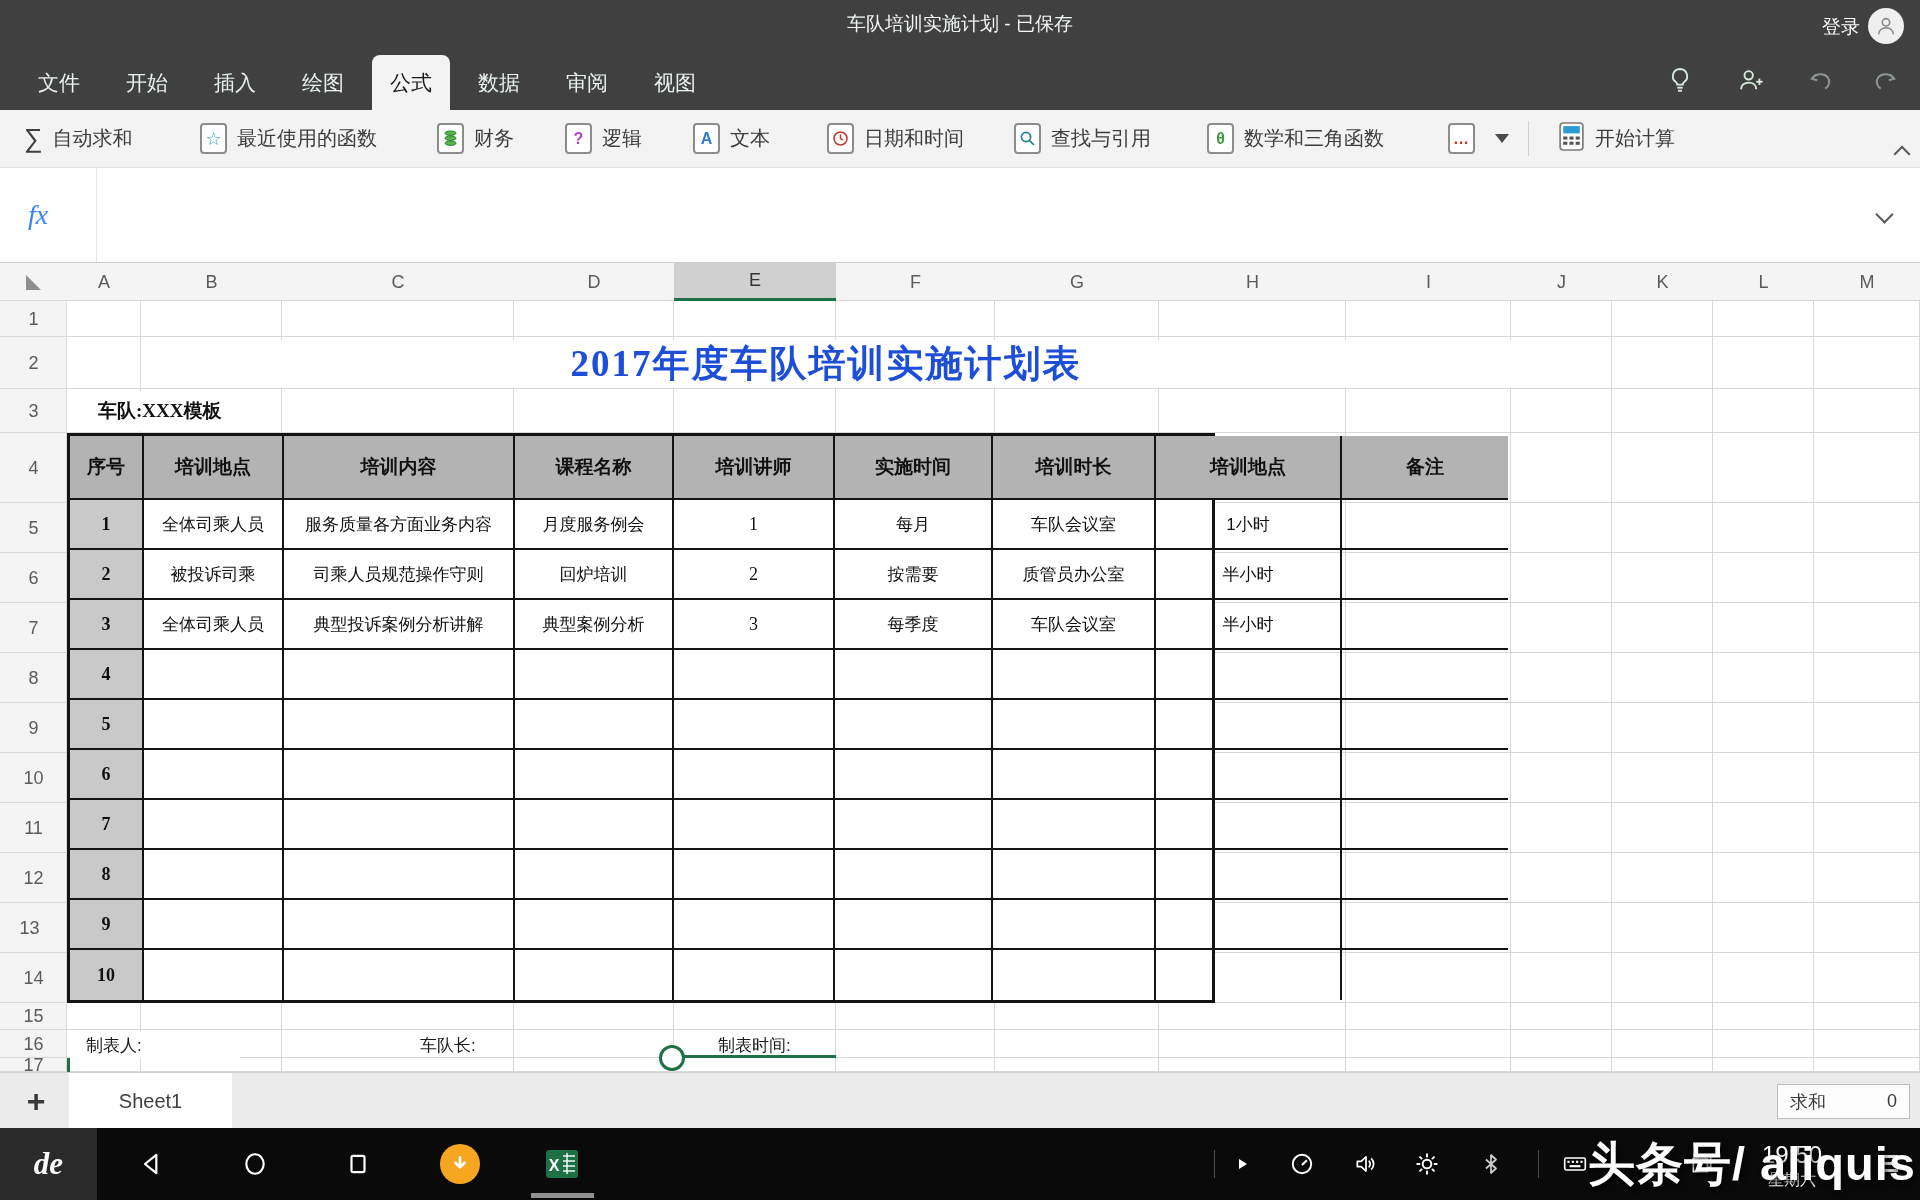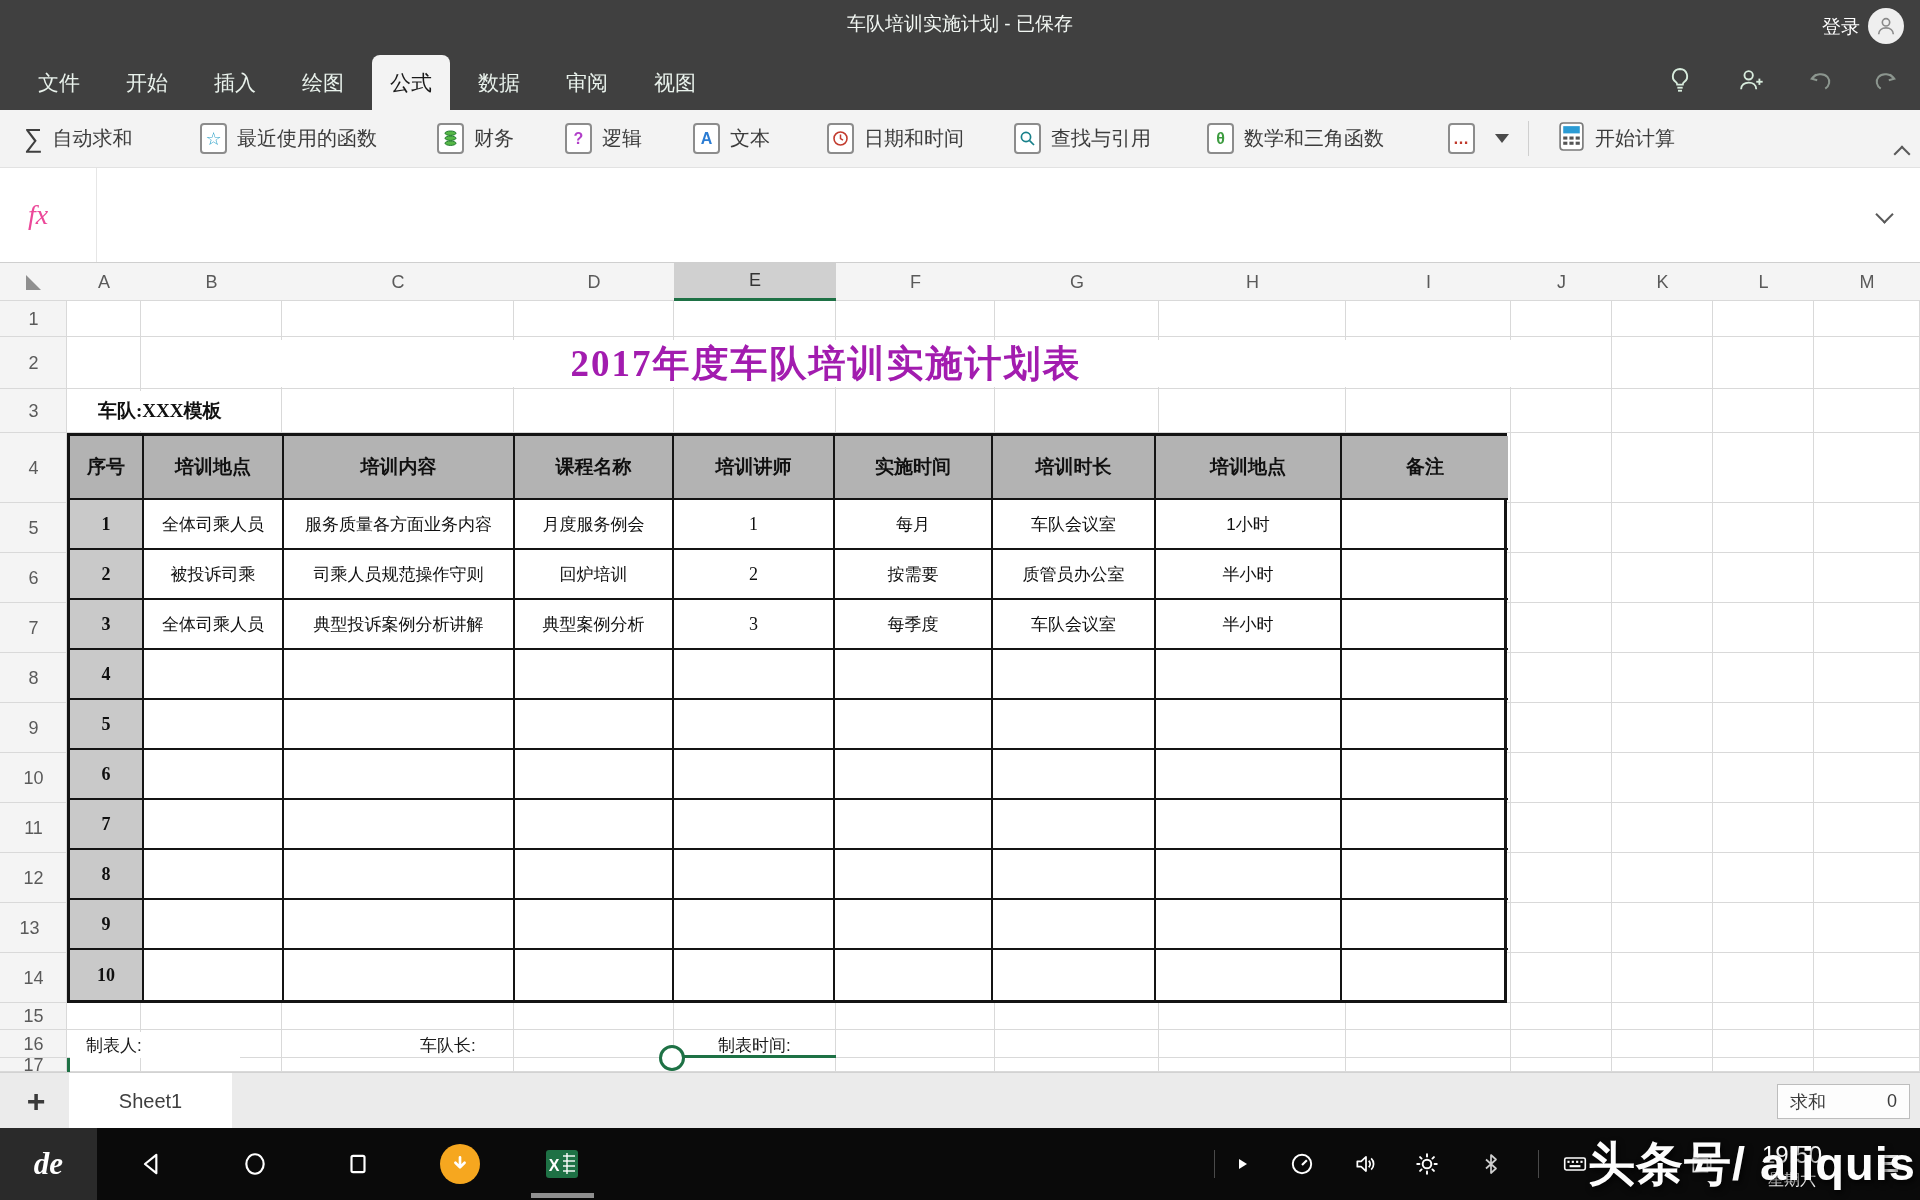--- a/index.html
+++ b/index.html
@@ -29,21 +29,21 @@
         display:flex;align-items:center;justify-content:center;font-size:16px;flex:0 0 auto;}
   .caret-down{width:0;height:0;border-left:7px solid transparent;border-right:7px solid transparent;
               border-top:9px solid #4a4a4a;margin-left:10px;}
   .rdivider{position:absolute;left:1528px;top:11px;width:1px;height:35px;background:#cfcfcf;}
   .chev-up{position:absolute;left:1896px;bottom:7px;width:12px;height:12px;
            border-left:2px solid #5a5a5a;border-top:2px solid #5a5a5a;transform:rotate(45deg);cursor:pointer;}
 
   
   .fxbar{position:absolute;left:0;top:168px;width:1920px;height:95px;background:#fff;border-bottom:1px solid #cfcfcf;}
   .fx{position:absolute;left:28px;top:50%;transform:translateY(-50%);
-      font-family:"Liberation Serif","DejaVu Serif",serif;font-style:italic;font-size:28px;color:#ec4899;}
+      font-family:"Liberation Serif","DejaVu Serif",serif;font-style:italic;font-size:28px;color:#3b82f6;}
   .fxdiv{position:absolute;left:96px;top:0;bottom:0;width:1px;background:#e6e6e6;}
   .fxinput{position:absolute;left:97px;top:0;right:70px;bottom:0;cursor:text;}
   .chev-dn{position:absolute;left:1878px;top:40px;width:13px;height:13px;
            border-right:2px solid #5a5a5a;border-bottom:2px solid #5a5a5a;transform:rotate(45deg);cursor:pointer;}
 
   
   #grid,#overlays{position:absolute;left:0;top:263px;width:1920px;height:809px;overflow:hidden;}
   #grid{background:#fff;}
   #grid > div{position:absolute;}
   .band{background:#f4f4f4;}
@@ -54,24 +54,24 @@
   .colhdr{display:flex;align-items:center;justify-content:center;font-size:18px;color:#5a5a5a;cursor:pointer;}
   .colsel{background:#d0d0d0;border-bottom:3px solid #1e7145;color:#333;}
   .rowhdr{display:flex;align-items:center;justify-content:center;font-size:18px;color:#5a5a5a;cursor:pointer;}
   .corner{cursor:pointer;}
   .tri{position:absolute;left:26px;top:12px;width:0;height:0;
        border-bottom:15px solid #8f8f8f;border-right:15px solid transparent;}
 
   
   #overlays > div{position:absolute;}
   .cell-title{left:141px;top:77px;width:1370px;height:47px;background:#fff;display:flex;align-items:center;justify-content:center;
-      font-family:"Liberation Serif","DejaVu Serif",serif;font-weight:bold;font-size:37px;color:#a21caf;letter-spacing:2px;}
+      font-family:"Liberation Serif","DejaVu Serif",serif;font-weight:bold;font-size:37px;color:#1d4ed8;letter-spacing:2px;}
   .cell-subtitle{left:68px;top:128px;width:212px;height:40px;background:#fff;display:flex;align-items:center;
       padding-left:30px;font-family:"Liberation Serif","DejaVu Serif",serif;font-weight:bold;font-size:19px;color:#111;}
-  #xtable{left:67px;top:170px;width:1440px;height:570px;border:3px solid #141414;background:#fff;
+  #xtable{left:67px;top:170px;width:1148px;height:570px;border:3px solid #141414;background:#fff;
       display:grid;grid-template-columns:74px 140px 231px 159px 161px 158px 163px 186px 166px;
       grid-template-rows:64px repeat(10,50px);}
   .tc{border-right:2px solid #141414;border-bottom:2px solid #141414;display:flex;align-items:center;justify-content:center;
       font-size:17px;color:#101010;overflow:hidden;white-space:nowrap;cursor:cell;}
   .tc:nth-child(9n){border-right:none;}
   .tc:nth-child(n+91){border-bottom:none;}
   .tc.th{background:#b3b3b3;font-weight:bold;font-size:19px;}
   .tc.idx{background:#c9c9c9;font-weight:bold;font-size:18px;font-family:"Liberation Serif","DejaVu Serif",serif;}
   .tc.num{font-family:"Liberation Serif","DejaVu Serif",serif;font-size:18px;}
   .flabel{top:769px;height:26px;display:flex;align-items:center;font-size:17px;color:#1c1c1c;white-space:nowrap;}

